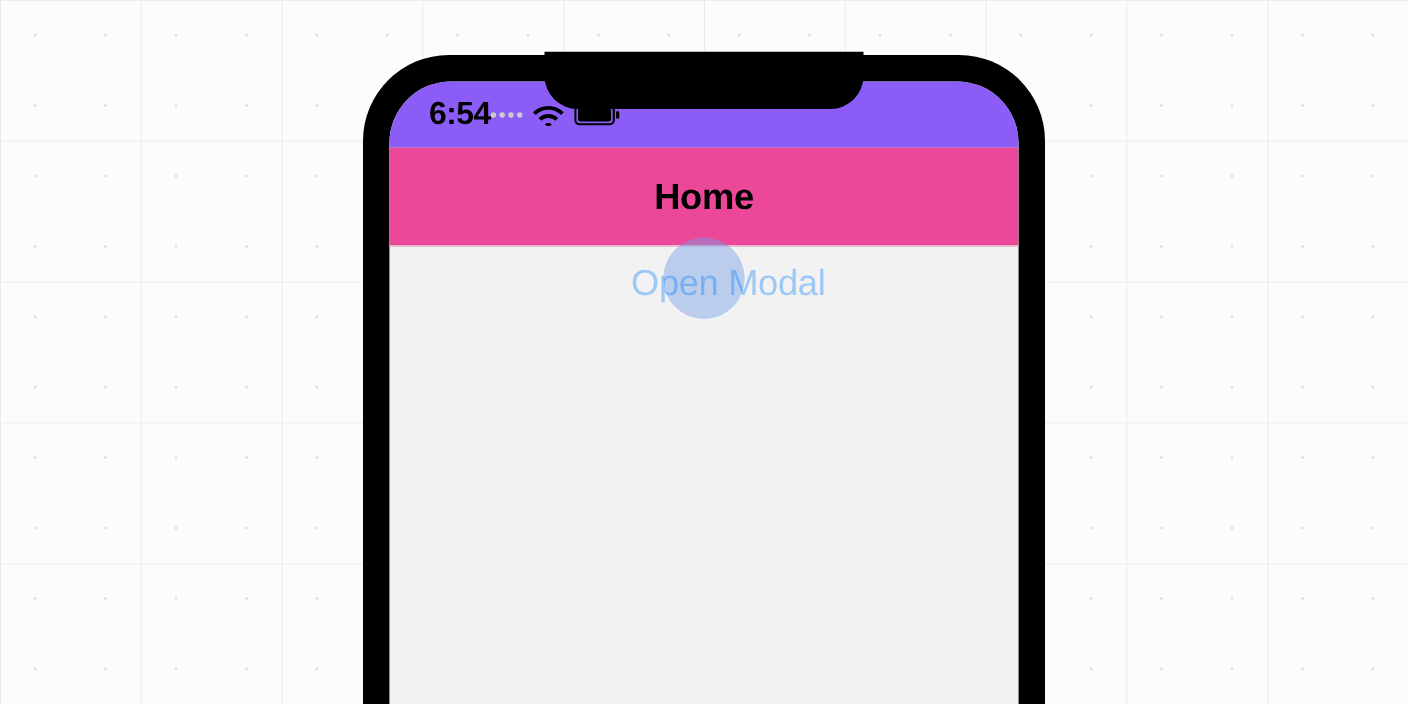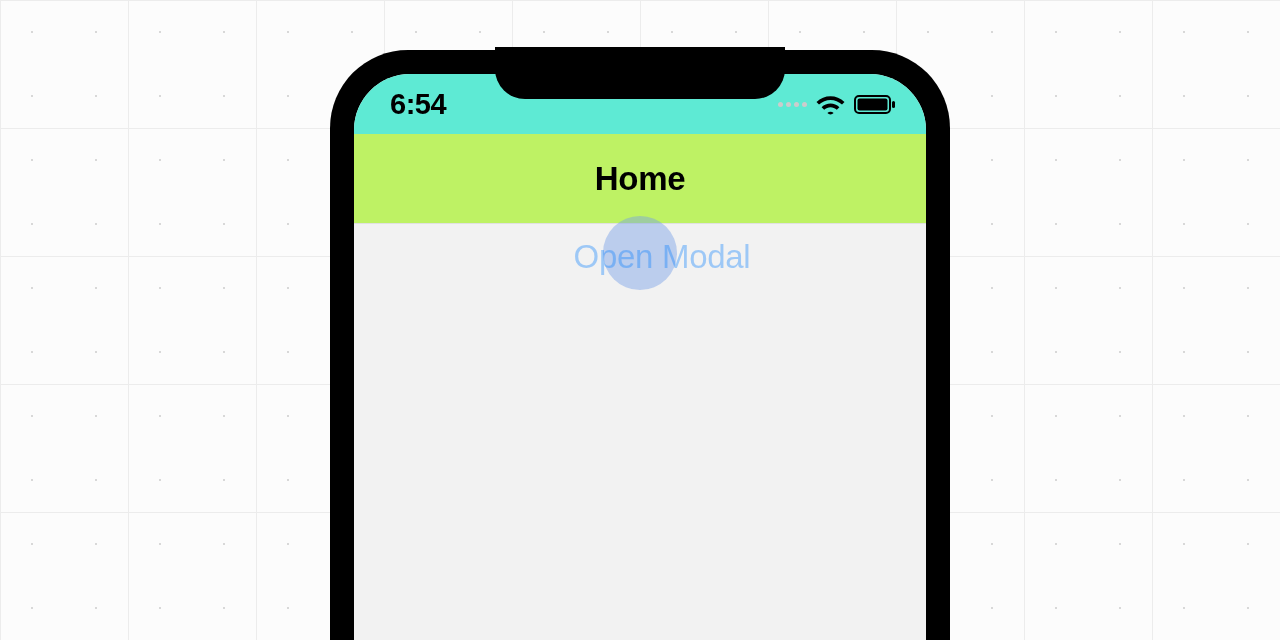--- a/index.html
+++ b/index.html
@@ -68,23 +68,23 @@
       height: 52px;
       background: #000;
       border-bottom-left-radius: 30px;
       border-bottom-right-radius: 30px;
       z-index: 10;
     }
     
     
     .status-bar {
       height: 60px;
-      background: #5eead4;
-      display: flex;
-      justify-content: space-between;
+      background: #8b5cf6;
+      display: flex;
+      justify-content: flex-start;
       align-items: center;
       padding: 0 30px 0 36px;
       position: relative;
       z-index: 5;
     }
     
     .status-time {
       font-size: 29px;
       font-weight: 600;
       color: #000;
@@ -114,21 +114,21 @@
       display: block;
     }
     
     .battery-icon svg {
       display: block;
     }
     
     
     .nav-bar {
       height: 90px;
-      background: #bef264;
+      background: #ec4899;
       display: flex;
       align-items: center;
       justify-content: center;
       border-bottom: 1px solid #e1e1e1;
     }
     
     .nav-title {
       font-size: 33px;
       font-weight: 600;
       color: #000;

